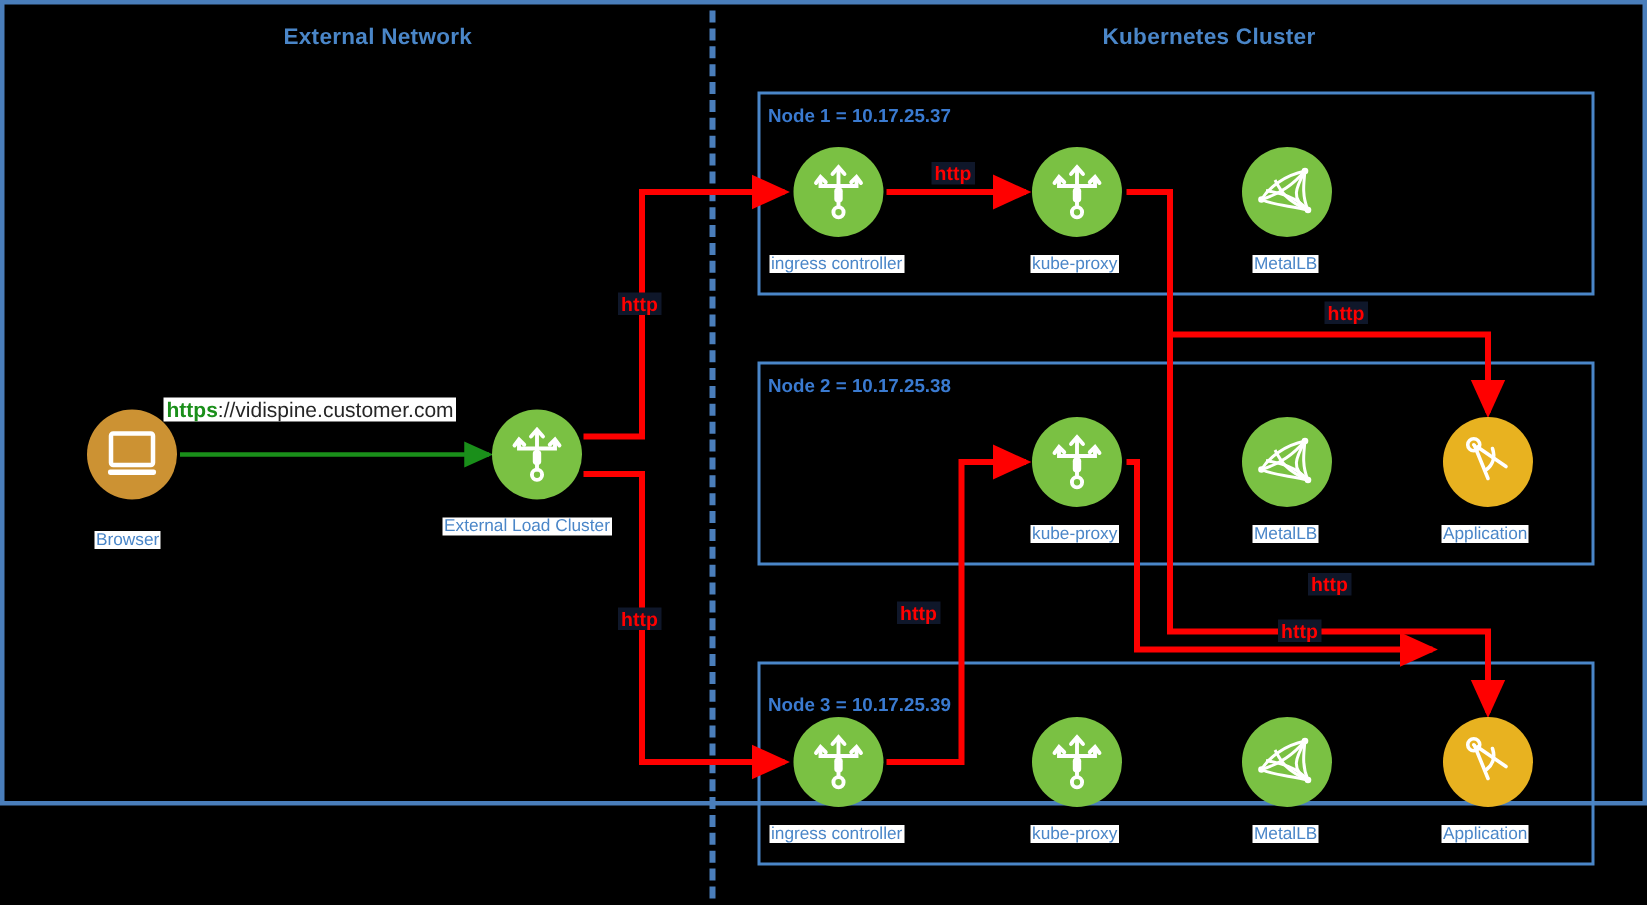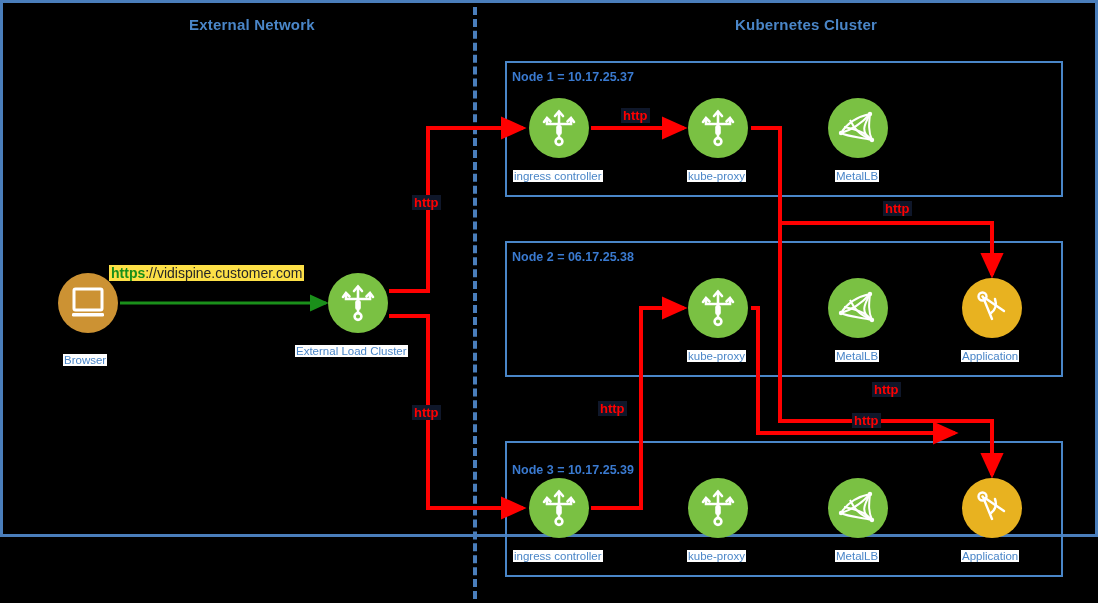--- a/index.html
+++ b/index.html
@@ -24,21 +24,21 @@
   #nl3{left:509px;top:447px;margin-top:13px;}
   .node{position:absolute;width:60px;height:60px;border-radius:50%;
         display:flex;align-items:center;justify-content:center;z-index:6;}
   .green{background:#7ac143;}
   .gold{background:#e8b220;}
   .brown{background:#cc9233;}
   .caption{position:absolute;color:#4a86c8;font-size:11.5px;background:#fff;
            white-space:nowrap;padding:0 1px;z-index:7;}
   .httplbl{position:absolute;color:#ff0000;font-weight:bold;font-size:13px;
            background:#0f172a;padding:0 2px;z-index:9;white-space:nowrap;}
-  .urllbl{position:absolute;background:#fde047;font-size:14px;z-index:9;
+  .urllbl{position:absolute;background:#ffffff;font-size:14px;z-index:9;
           white-space:nowrap;padding:0 2px;color:#262626;}
   .urllbl b{color:#1a8f1a;}
   #wires{position:absolute;left:0;top:0;width:1098px;height:603px;z-index:3;}
   svg{display:block;}
 </style>
 </head>
 <body>
 
 <div id="stage">
 
@@ -72,21 +72,21 @@
     <path d="M588,505 L638,505 L638,305 L681,305" stroke="#ff0000" stroke-width="4" fill="none" marker-end="url(#ar)"></path>
 
     <path d="M748,305 L755,305 L755,430 L952,430" stroke="#ff0000" stroke-width="4" fill="none" marker-end="url(#ar)"></path>
   </svg>
 
   <div class="nodebox" id="node1"></div>
   <div class="nodebox" id="node2"></div>
   <div class="nodebox" id="node3"></div>
 
   <div class="nodelabel" id="nl1">Node 1 = 10.17.25.37</div>
-  <div class="nodelabel" id="nl2">Node 2 = 06.17.25.38</div>
+  <div class="nodelabel" id="nl2">Node 2 = 10.17.25.38</div>
   <div class="nodelabel" id="nl3">Node 3 = 10.17.25.39</div>
 
   <div class="node brown" style="left:55px;top:270px;">
     <svg width="36" height="34" viewBox="0 0 36 34">
       <rect x="4" y="3" width="28" height="21" rx="1.5" fill="none" stroke="#fff" stroke-width="3"></rect>
       <rect x="2" y="27" width="32" height="3.6" rx="1.4" fill="#fff"></rect>
     </svg>
   </div>
   <div class="caption" style="left:60px;top:351px;">Browser</div>
 

